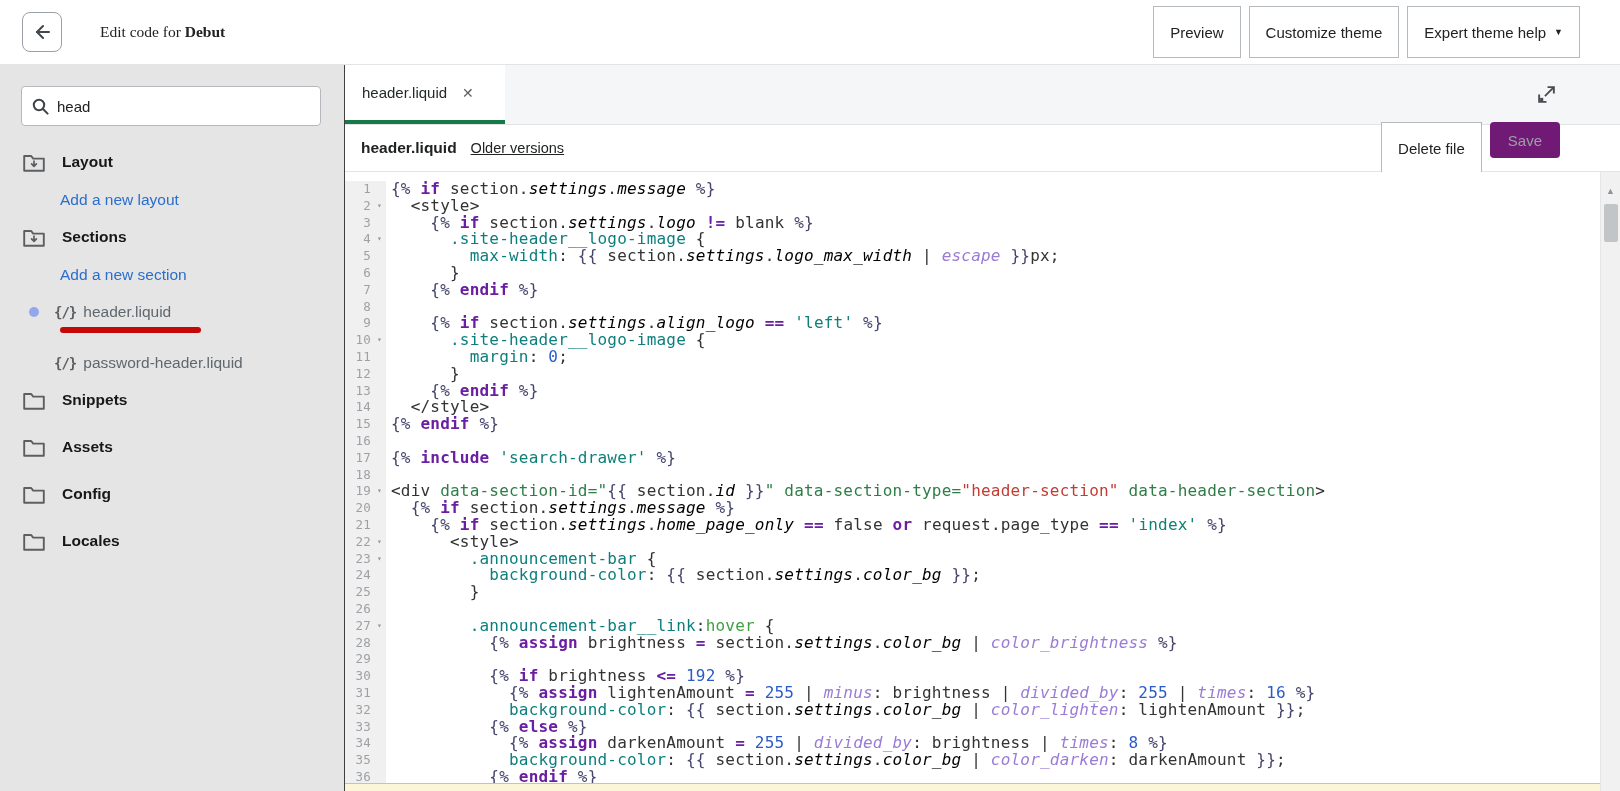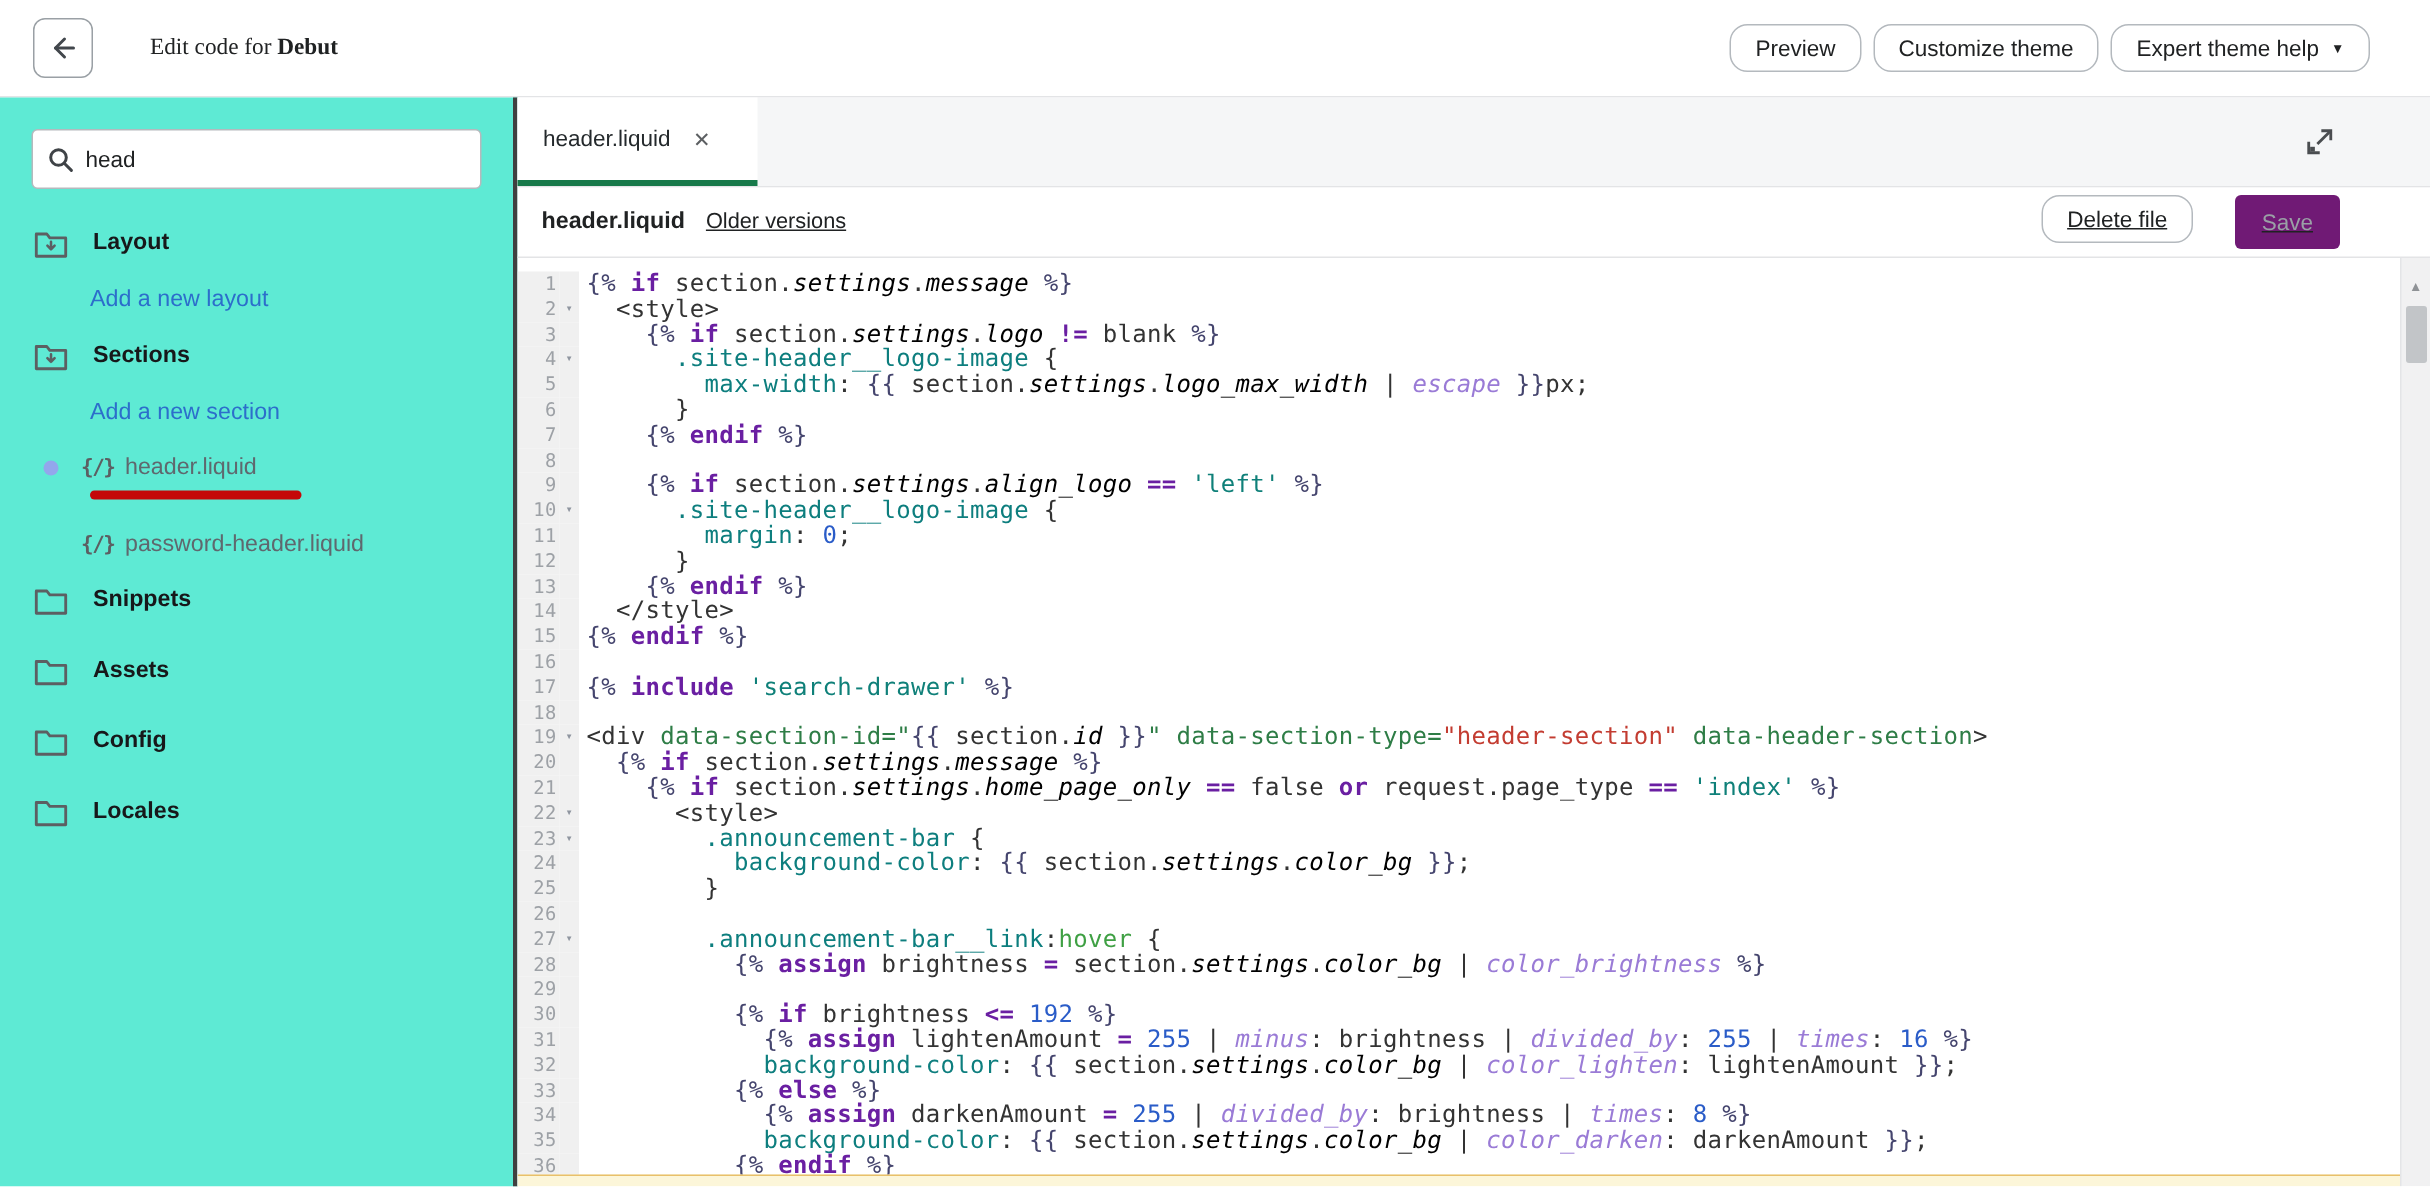--- a/index.html
+++ b/index.html
@@ -7,30 +7,30 @@
     font-family:"Liberation Sans", sans-serif; color:#202223; }
 
   
   .topbar { height:65px; background:#fff; border-bottom:1px solid #e3e4e6;
     display:flex; align-items:center; padding:0 40px 0 22px; }
   .back-btn { width:40px; height:40px; border:1px solid #9aa0a5; border-radius:8px;
     background:#fff; display:flex; align-items:center; justify-content:center; cursor:pointer; }
   .topbar-title { margin-left:38px; font-size:15.5px; color:#202223;font-family:Liberation Serif, serif; }
   .topbar-title b { font-weight:700; }
   .topbar-actions { margin-left:auto; display:flex; gap:8px; }
-  .btn { border:1px solid #b4b9be; background:#fff; border-radius:12px; height:32px;
+  .btn { border:1px solid #b4b9be; background:#fff; border-radius:0; height:52px;
     padding:0 16px; font-size:15px; font-weight:500; color:#202223;
     display:flex; align-items:center; gap:8px; cursor:pointer; font-family:inherit; }
   .btn .caret { font-size:11px; color:#202223; }
 
   
   .body { display:flex; height:726px; }
 
   
-  .sidebar { width:345px; min-width:345px; background:#5eead4; border-right:3px solid #404040;
+  .sidebar { width:345px; min-width:345px; background:#e5e5e5; border-right:1px solid #404040;
     padding-top:21px; overflow:hidden; }
   .searchbox { margin-left:21px; width:300px; height:40px; border:1px solid #b5b9bd;
     border-radius:4px; display:flex; align-items:center; padding:0 10px; gap:8px; background:#fff; }
   .searchbox input { border:none; outline:none; font-size:15px; color:#202223; width:100%;
     font-family:inherit; background:transparent; }
   .tree { margin-top:24px; }
   .side-folder { display:flex; align-items:center; gap:16px; padding-left:22px;
     height:24px; margin-bottom:23px; cursor:pointer; }
   .side-folder .flabel { font-size:15.5px; font-weight:700; color:#17181a; }
   .side-link { padding-left:60px; height:22px; margin:-8px 0 14px 0; display:flex; align-items:center; cursor:pointer; }
@@ -53,21 +53,21 @@
   .tab { width:160px; background:#fff; border-bottom:4px solid #17794a;
     display:flex; align-items:center; padding:0 14px 0 17px; gap:15px; cursor:pointer; }
   .tab .tlabel { font-size:15px; color:#24292c; }
   .tab .tclose { color:#5c5f62; font-size:14px; cursor:pointer; }
   .expand-wrap { margin-left:auto; display:flex; align-items:center; padding-right:63px; }
 
   .fileheader { height:47px; background:#fff; border-bottom:1px solid #e3e4e6;
     display:flex; align-items:center; padding:0 60px 0 16px; }
   .fh-title { font-size:15.5px; font-weight:700; color:#202223; }
   .fh-versions { margin-left:14px; font-size:14.5px; color:#202223; text-decoration:underline; cursor:pointer; }
-  .fh-actions { margin-left:auto; display:flex; gap:28px;text-decoration:underline; }
+  .fh-actions { margin-left:auto; display:flex; gap:8px; }
   .btn-save { border:none; background:#701a75; color:#9aa0a6; border-radius:4px; height:36px;
     padding:0 18px; font-size:15px; font-weight:500; font-family:inherit; cursor:default; }
 
   
   .editor { position:relative; flex:1; background:#fff; overflow:hidden; }
   .code-lines { position:absolute; left:0; top:0; right:20px; bottom:0; padding-top:9px; overflow:hidden; }
   .code-line { display:flex; height:16.8px; line-height:16.8px;
     font-family:"DejaVu Sans Mono", monospace; font-size:16px; letter-spacing:0.2px; }
   .gnum { width:28px; min-width:28px; background:#f0f0f0; color:#9da1a6; text-align:right;
     font-size:12.5px; padding-right:2px; }

